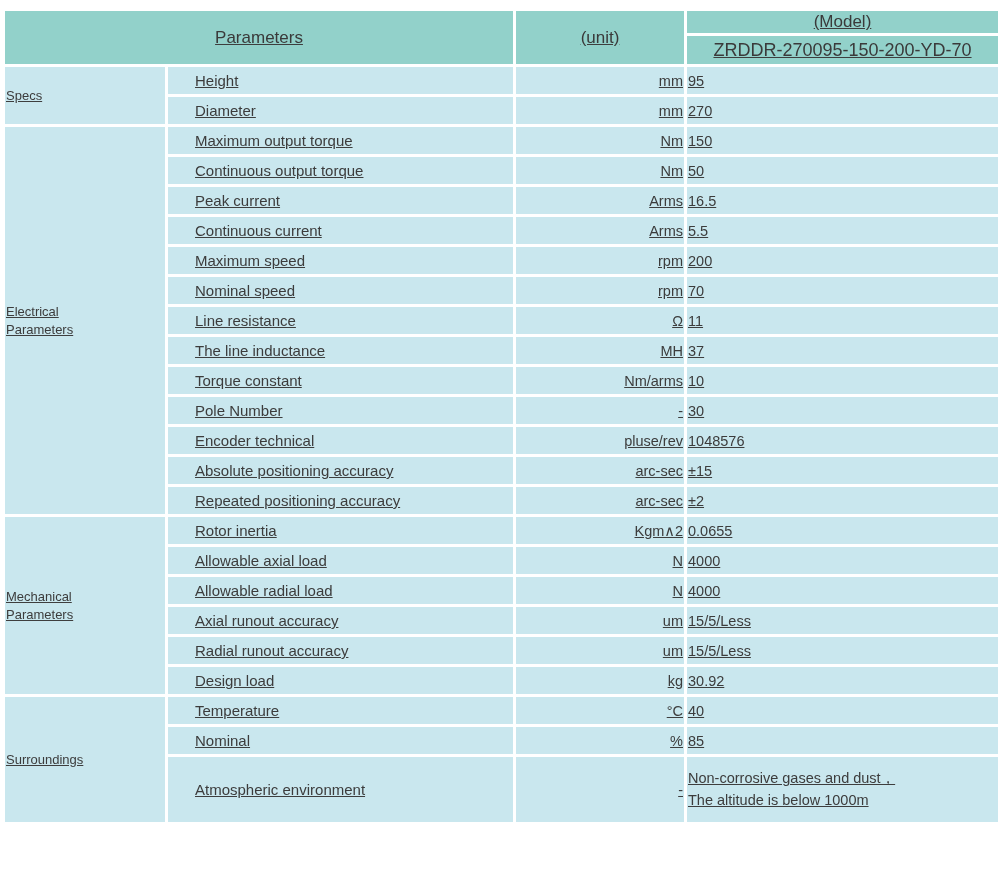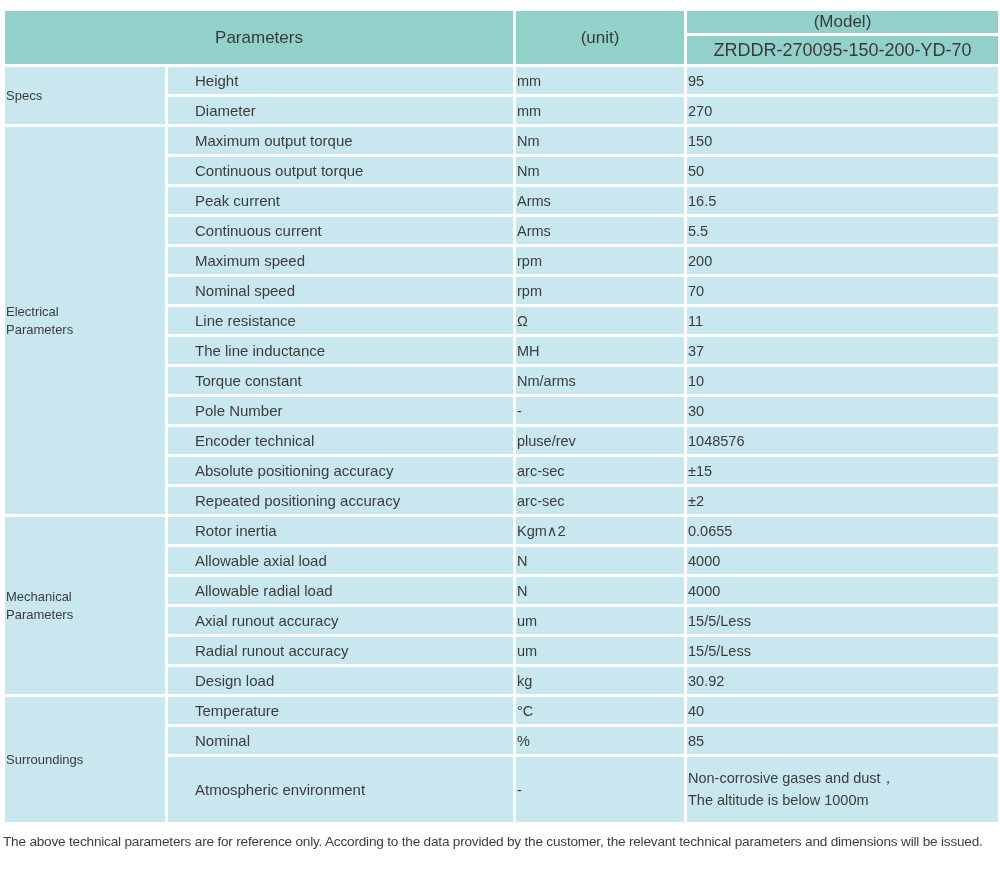--- a/index.html
+++ b/index.html
@@ -3,21 +3,21 @@
 <meta charset="utf-8">
 <style>
   html, body {
     margin: 0; padding: 0;
     width: 1000px; height: 882px;
     background: #ffffff;
     font-family: "Liberation Sans", sans-serif;
     color: #3e3e3e;
     -webkit-font-smoothing: antialiased;
   }
-  .wrap { padding: 8px 2px 0 2px; }
+  .wrap { padding: 8px 2px 0 2px; text-decoration: underline; }
   table.spec {
     border-collapse: collapse;
     width: 996px;
     table-layout: fixed;
   }
   table.spec th, table.spec td {
     border: 3px solid #ffffff;
     font-weight: normal;
     overflow: hidden;
   }
@@ -31,21 +31,21 @@
     color: #3c3c3c;
     height: 25px;
   }
   td.cat {
     text-align: left;
     font-size: 13px;
     white-space: pre-line;
     line-height: 1.35;
   }
   td.param { text-align: left; padding-left: 27px; font-size: 15px; }
-  td.unit  { text-align: left; }
+  td.unit  { text-align: right; }
   td.value { }
   td.multiline { white-space: pre-line; line-height: 1.45; }
   tr.tall td { height: 63px; }
   .footnote {
     margin: 9px 0 0 1px;
     font-size: 13.6px;
     color: #3e3e3e;
     letter-spacing: -0.2px;
     white-space: nowrap;
   }
@@ -198,14 +198,13 @@
         <td class="value">85</td>
       </tr>
       <tr class="tall">
         <td class="param">Atmospheric environment</td>
         <td class="unit">-</td>
         <td class="value multiline">Non-corrosive gases and dust，
 The altitude is below 1000m</td>
       </tr>
     </tbody>
   </table>
-  <div class="footnote">The above technical parameters are for reference only. According to the data provided by the customer, the relevant technical parameters and dimensions will be issued.</div>
 </div>
 
 </body></html>

